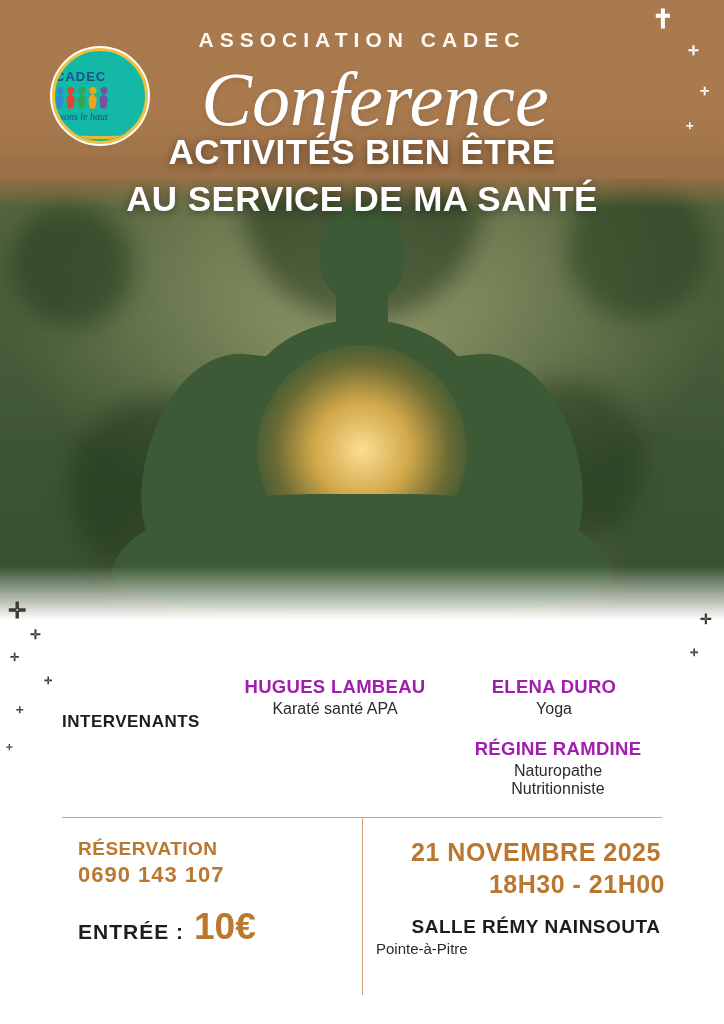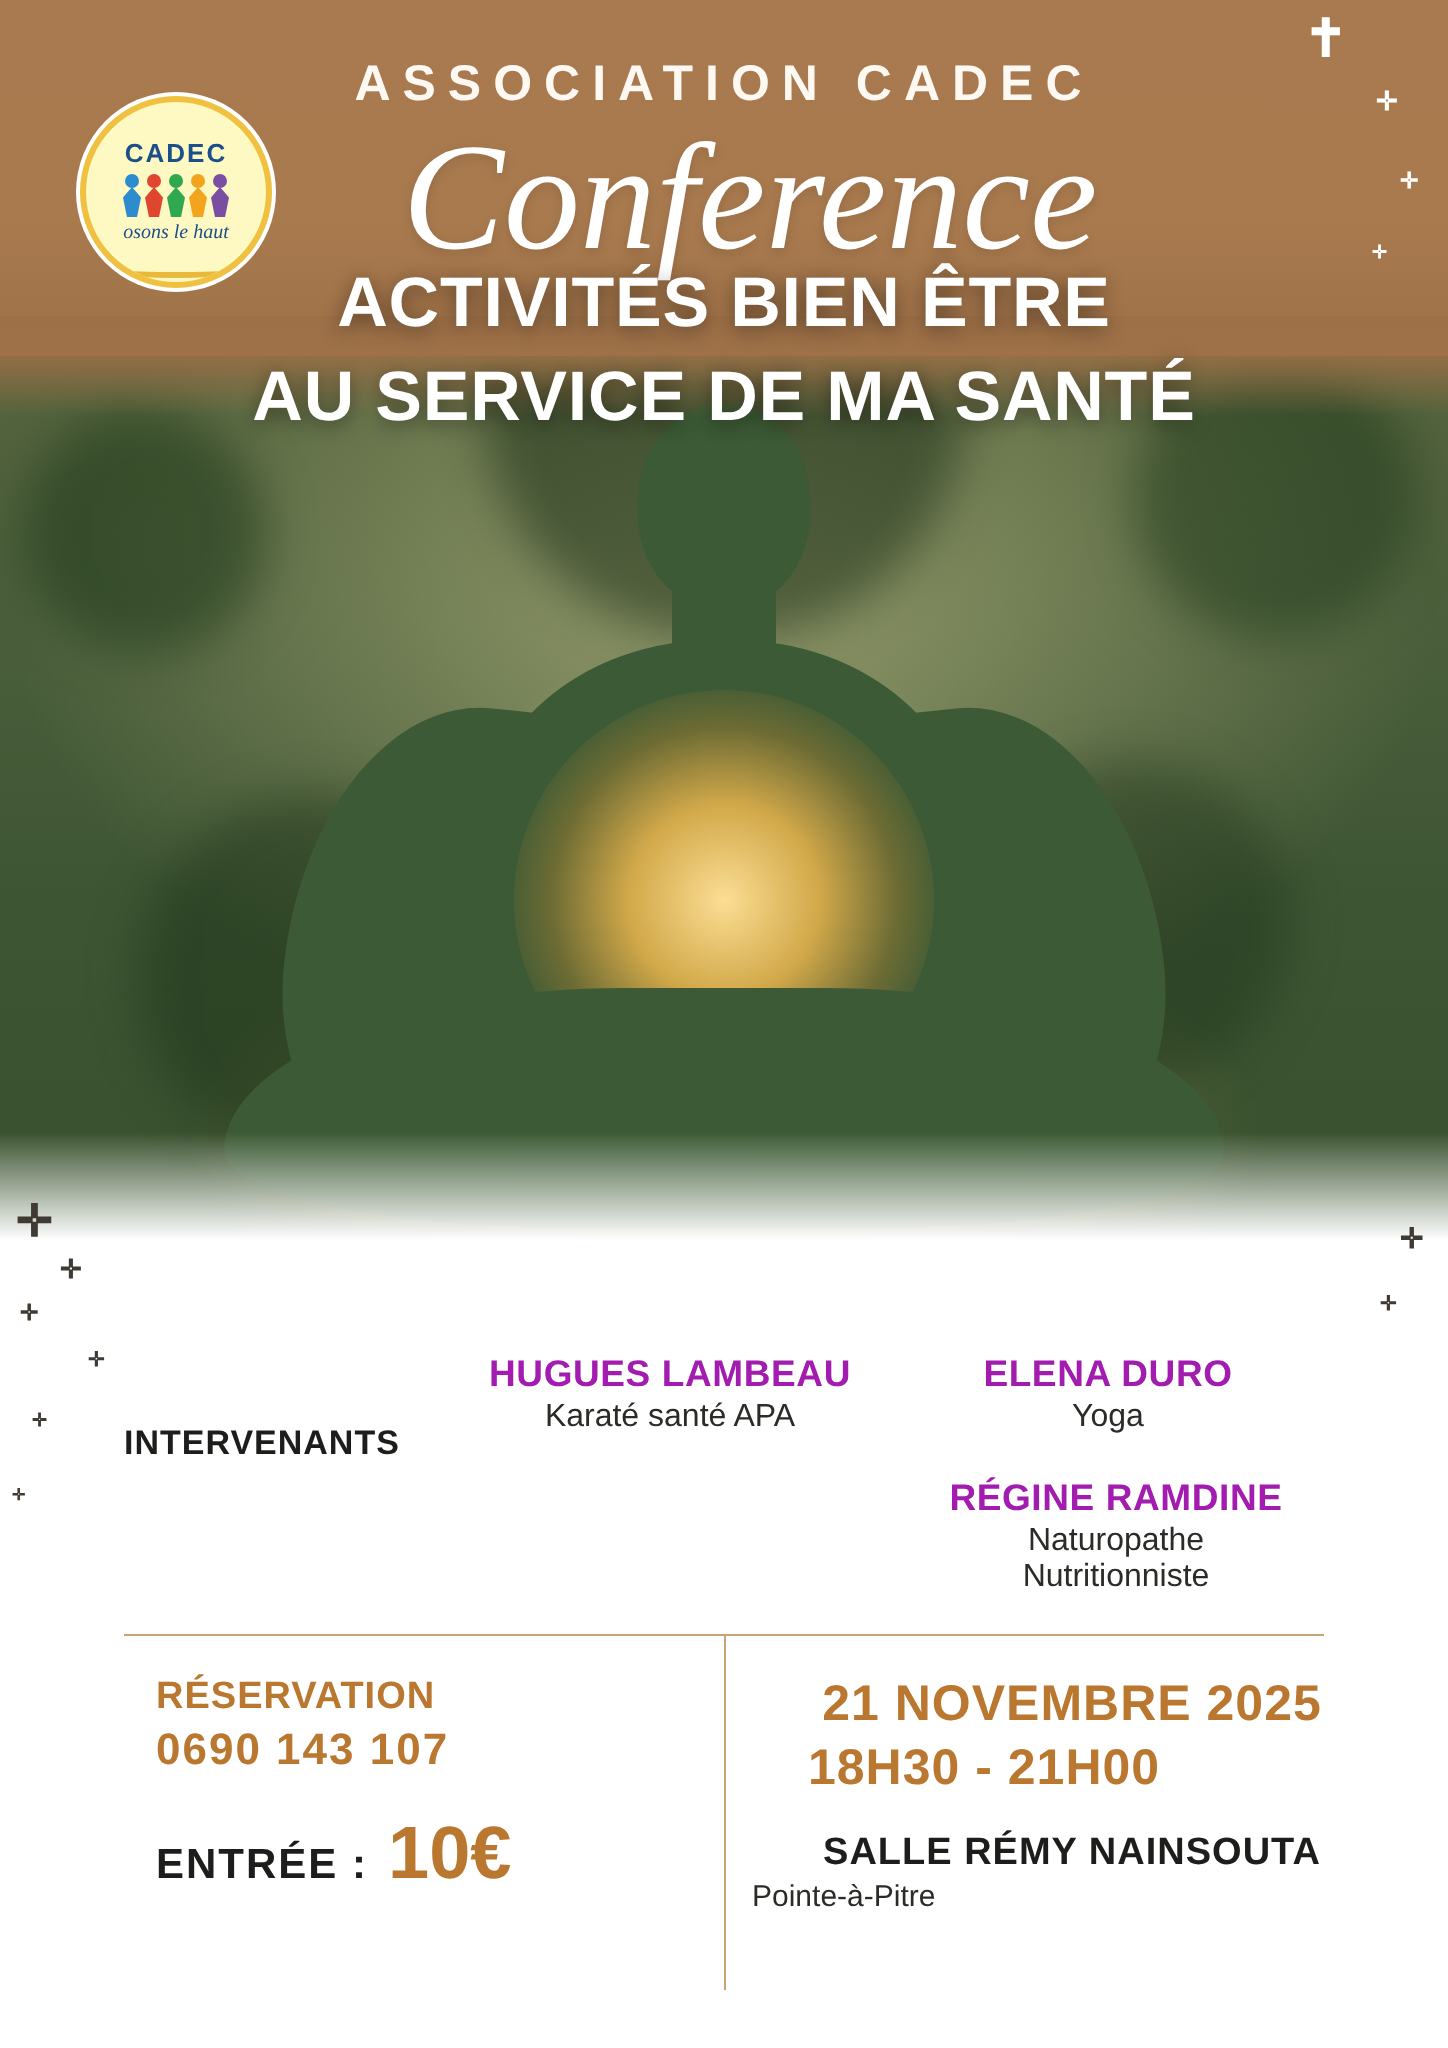--- a/index.html
+++ b/index.html
@@ -24,28 +24,28 @@
     background: linear-gradient(180deg, #a9794f 0%, #a97a4e 60%, #9d7047 100%);
   }
   .top-band .band-edge {
     position: absolute;
     left: 0; bottom: -2px; width: 100%; height: 26px;
     background: linear-gradient(180deg, rgba(157,112,71,1) 0%, rgba(110,110,70,0.0) 100%);
   }
 
   .logo {
     position: absolute;
-    left: 40px; top: 48px;
+    left: 52px; top: 48px;
     width: 96px; height: 96px;
     border-radius: 50%;
-    background: #fef9c3;
+    background: #14b8a6;
     border: 3px solid #f0c040;
     box-shadow: 0 0 0 2px #ffffff;
     display: flex; flex-direction: column;
-    align-items: center; justify-content: center;
+    align-items: flex-start; justify-content: center;
     overflow: hidden;
   }
   .logo .logo-top {
     font-size: 13px; font-weight: bold; letter-spacing: 1px;
     color: #1b4f8a; margin-top: 4px;
   }
   .logo .logo-figs {
     display: flex; gap: 2px; align-items: flex-end;
     margin: 3px 0 2px 0;
   }
@@ -74,21 +74,21 @@
     height: 14px;
     border-bottom: 3px solid #e8b93a;
     border-radius: 0 0 50% 50%;
   }
 
   .assoc {
     position: absolute;
     left: 0; right: 0; top: 28px;
     text-align: center;
     color: #fdf8f2;
-    font-size: 25px;
+    font-size: 21px;
     letter-spacing: 6px;
     font-weight: bold;
   }
   .conference {
     position: absolute;
     left: 0; right: 0; top: 58px;
     text-align: center;
     color: #ffffff;
     font-family: "Liberation Serif", serif;
     font-style: italic;
@@ -240,22 +240,22 @@
     font-size: 37px; font-weight: bold; color: #b9772f;
   }
 
   
   .date {
     position: absolute; left: 386px; width: 300px; top: 838px;
     text-align: center;
     font-size: 25px; font-weight: bold; color: #b9772f; letter-spacing: 0.5px;
   }
   .time {
-    position: absolute; left: 404px; width: 300px; top: 870px;
-    text-align: left;
+    position: absolute; left: 365px; width: 300px; top: 870px;
+    text-align: right;
     font-size: 25px; font-weight: bold; color: #b9772f; letter-spacing: 0.5px;
   }
   .venue {
     position: absolute; left: 376px; width: 320px; top: 916px;
     text-align: center;
     font-size: 19px; font-weight: bold; color: #1d1d1b; letter-spacing: 0.5px;
   }
   .city {
     position: absolute; left: 376px; width: 320px; top: 940px;
     text-align: left;

